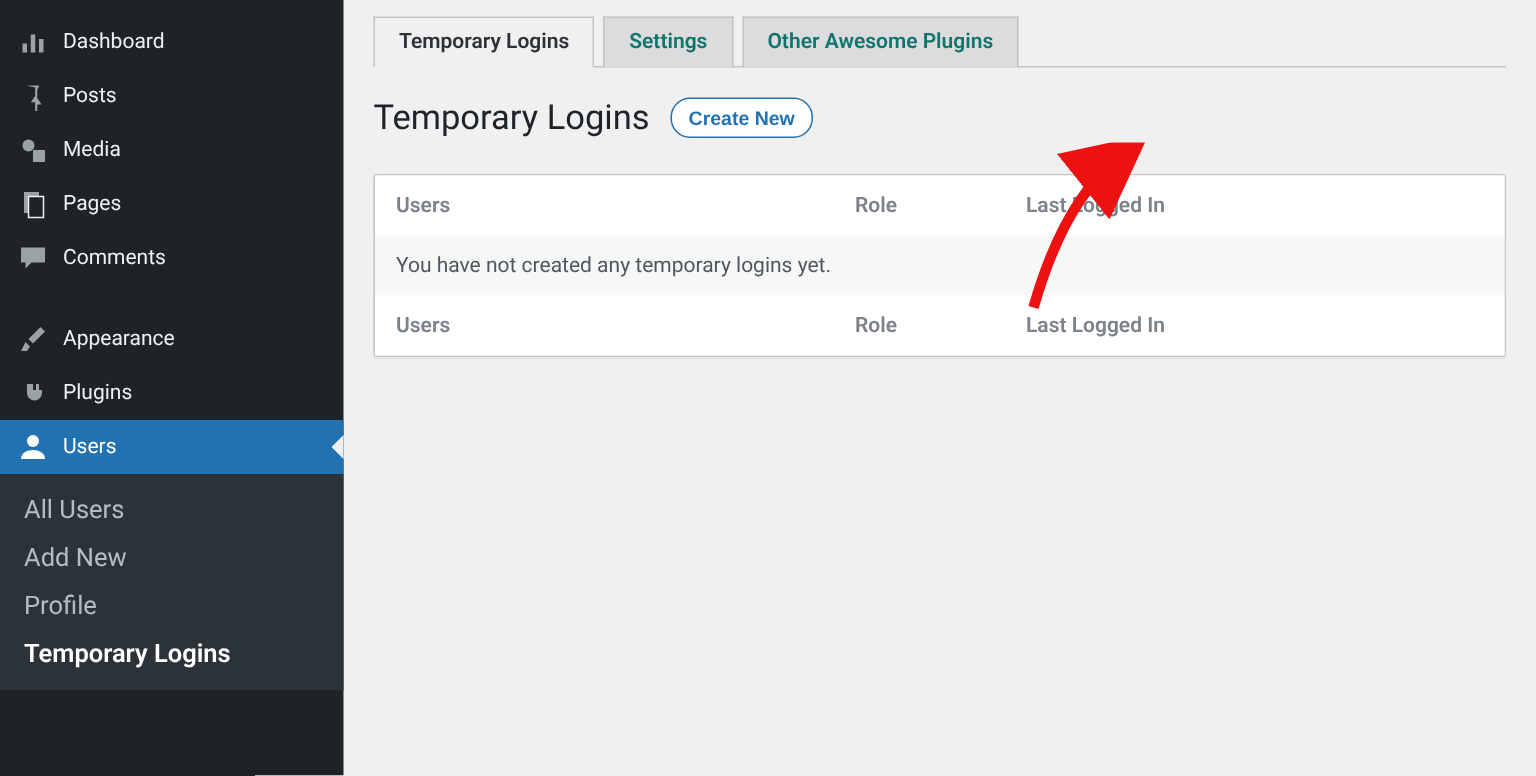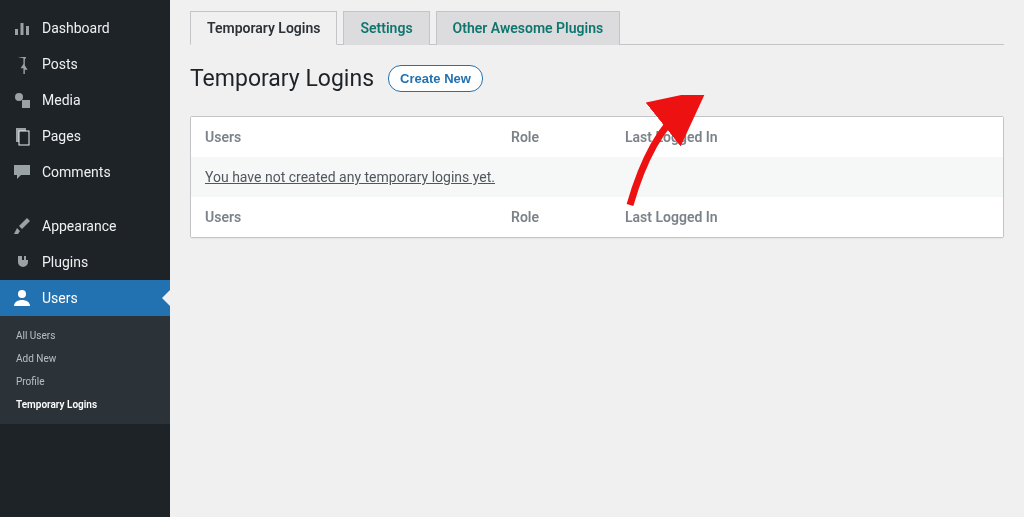--- a/index.html
+++ b/index.html
@@ -5,21 +5,21 @@
     * { margin: 0; padding: 0; box-sizing: border-box; }
     body {
       font-family: -apple-system, BlinkMacSystemFont, "Segoe UI", Roboto, Oxygen-Sans, Ubuntu, Cantarell, "Helvetica Neue", sans-serif;
       background: #f0f0f1;
       display: flex;
       min-height: 517px;
       width: 1024px;
       overflow: hidden;
     }
     .sidebar {
-      width: 170px;
+      width: 229px;
       background: #1d2327;
       color: #f0f0f1;
       flex-shrink: 0;
       padding-top: 10px;
     }
     .menu-item {
       display: flex;
       align-items: center;
       padding: 8px 12px;
       cursor: pointer;
@@ -51,21 +51,21 @@
       fill: rgba(240,246,252,.6);
     }
     .menu-item.current .icon { fill: #fff; }
     .menu-item span.label { font-size: 14px; }
     .submenu {
       background: #2c3338;
       padding: 8px 0;
     }
     .submenu-item {
       padding: 6px 12px 6px 16px;
-      font-size: 10px;
+      font-size: 17px;
       color: rgba(240,246,252,.7);
       cursor: pointer;
     }
     .submenu-item.current { color: #fff; font-weight: 600; }
     .content {
       flex: 1;
       padding: 0 20px 20px 20px;
     }
     .tabs {
       display: flex;
@@ -125,21 +125,20 @@
     .table-row.header, .table-row.footer {
       background: #fff;
       color: #7b8289;
       font-weight: 600;
       font-size: 14px;
     }
     .table-row.empty {
       background: #f6f7f7;
       color: #50575e;
       font-size: 14px;
-      text-decoration: underline;
     }
     .col-users { flex: 0 0 220px; }
     .col-role  { flex: 0 0 200px; text-align: center; }
     .col-last  { flex: 1; }
     .arrow {
       position: absolute;
       left: 440px;
       top: 95px;
       pointer-events: none;
     }

